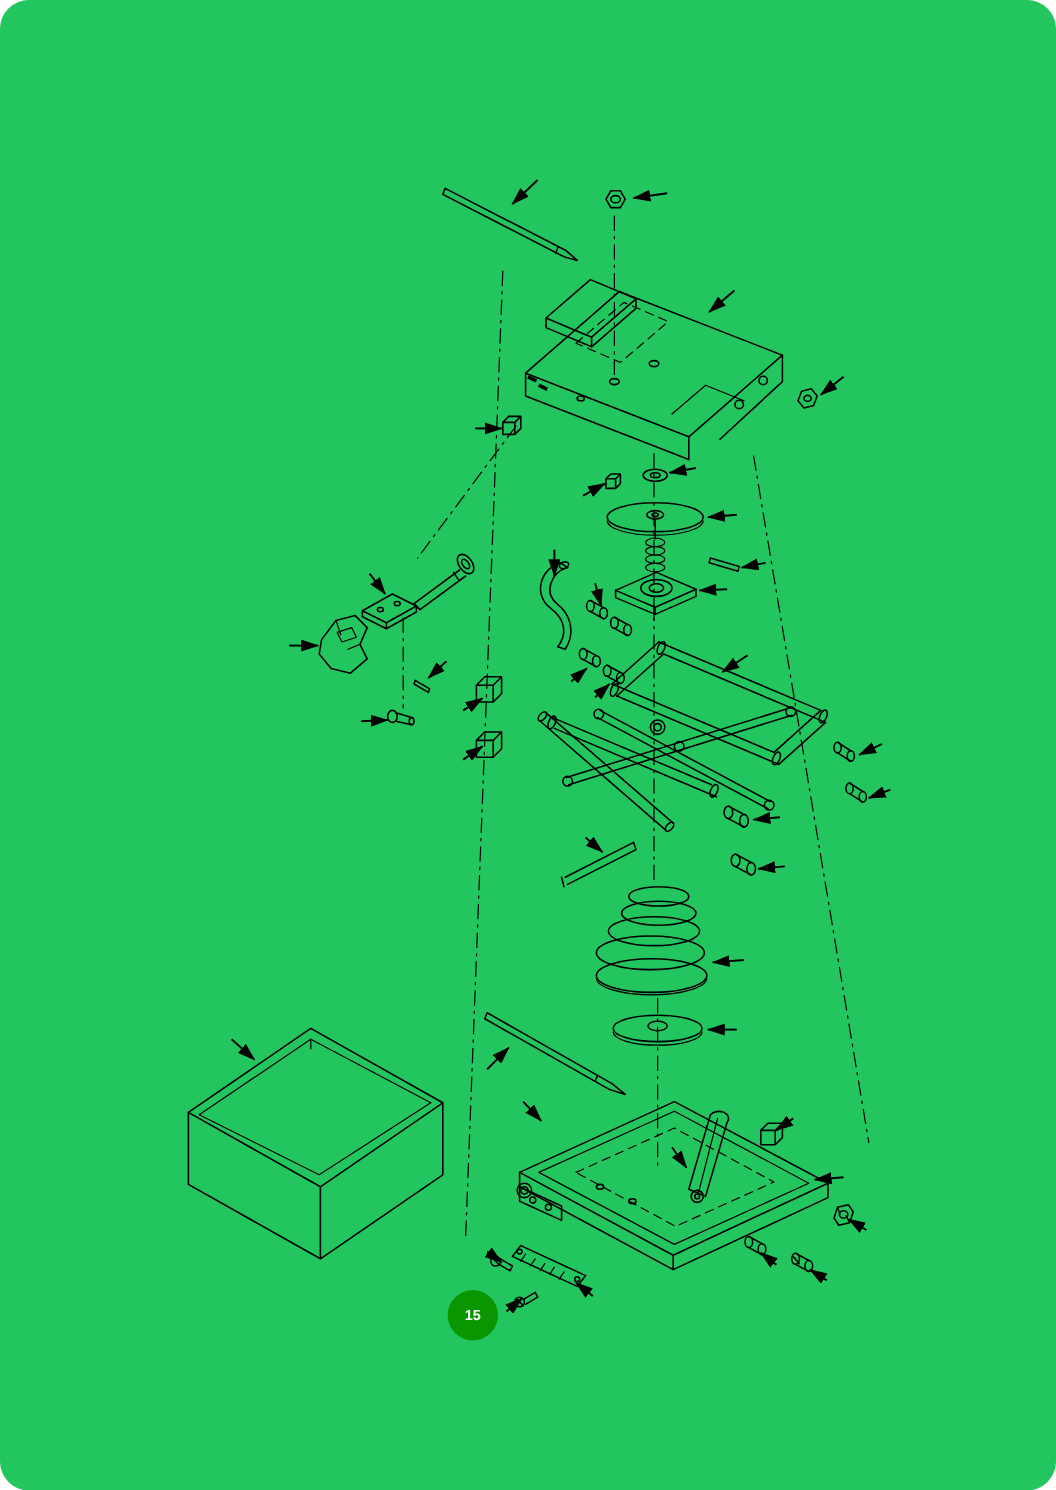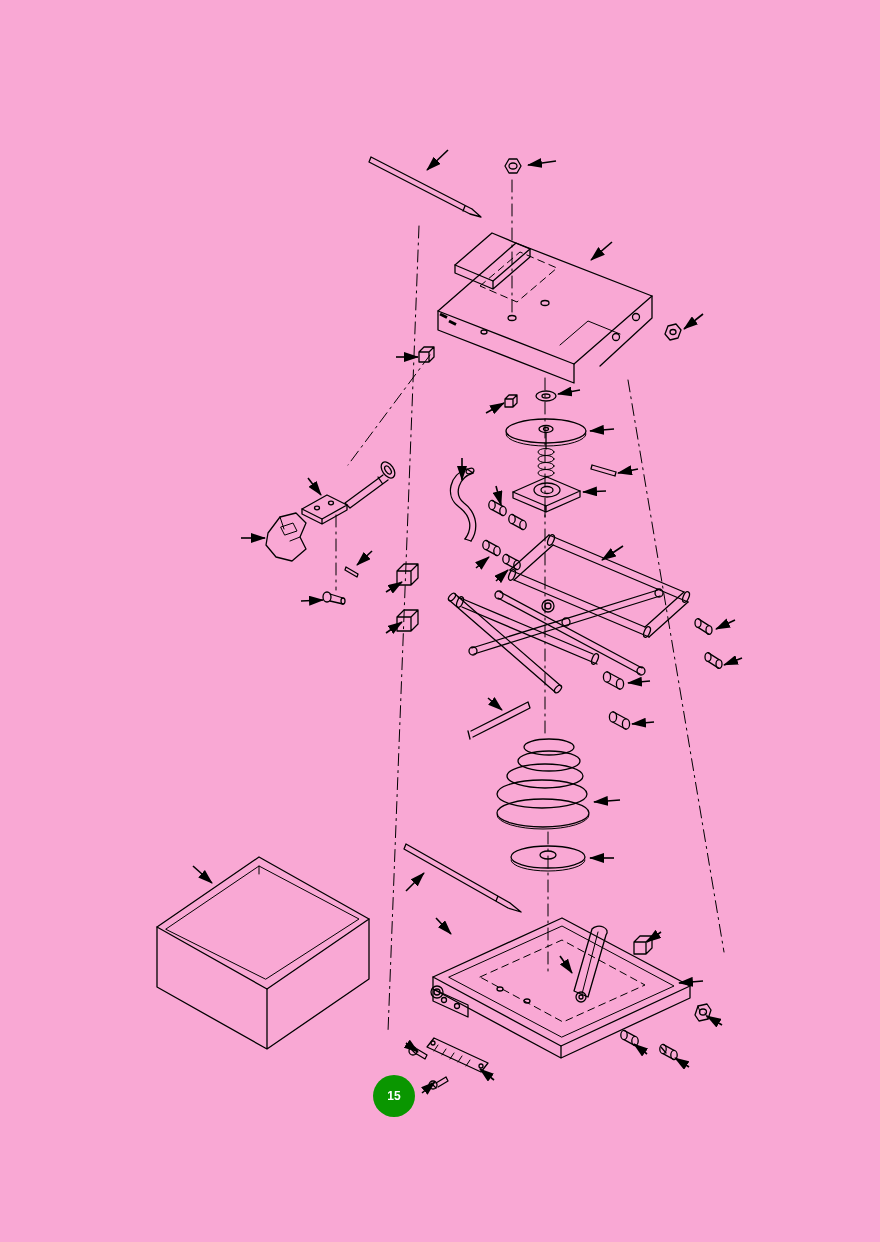--- a/index.html
+++ b/index.html
@@ -1,20 +1,20 @@
 <!DOCTYPE html>
 <html><head>
 <meta charset="utf-8">
 <style>
   html,body{margin:0;padding:0;}
   body{
     width:880px;height:1242px;overflow:hidden;background:#ffffff;
     font-family:"Liberation Sans", sans-serif;
   }
-  .stage{position:relative;width:880px;height:1242px;background:#f9a8d4;}
+  .stage{position:relative;width:880px;height:1242px;background:#22c55e;border-radius:24px;}
   svg .ln{fill:none;stroke:#000;stroke-width:1.3;stroke-linecap:round;stroke-linejoin:round;}
   svg .thin{stroke-width:1;}
   svg .thick{stroke-width:3;stroke-linecap:butt;}
   svg .dash{stroke-dasharray:7 5;}
   svg .dd{stroke-dasharray:12 5 2 5;stroke-width:1;}
   svg .arrow{fill:none;stroke:#000;stroke-width:1.6;}
   svg text.badge-label{font-family:"Liberation Sans",sans-serif;font-size:12px;font-weight:bold;text-anchor:middle;}
 </style>
 </head>
 <body>

